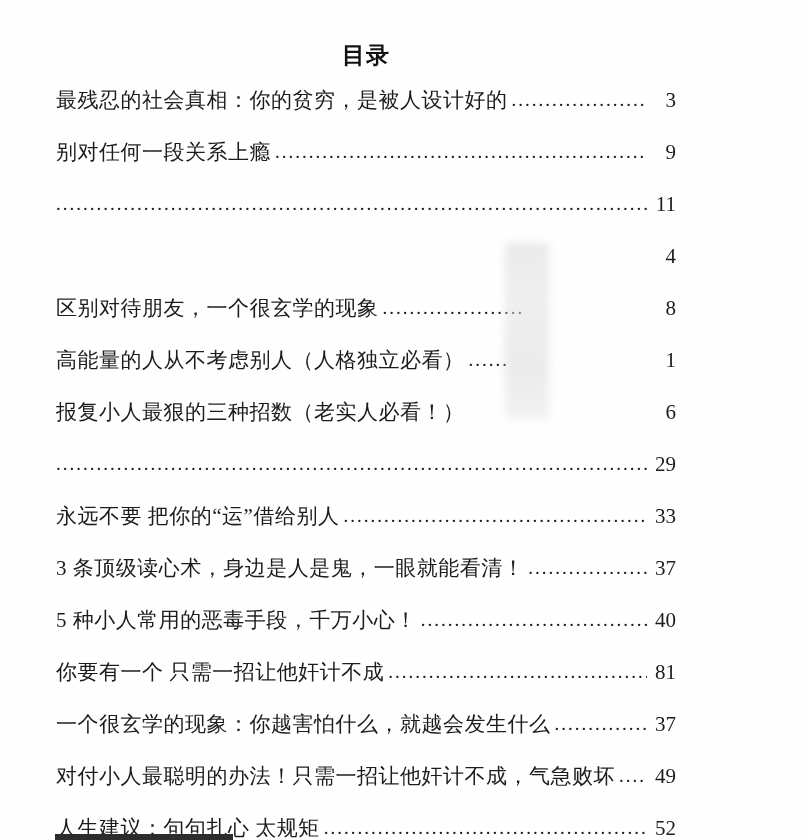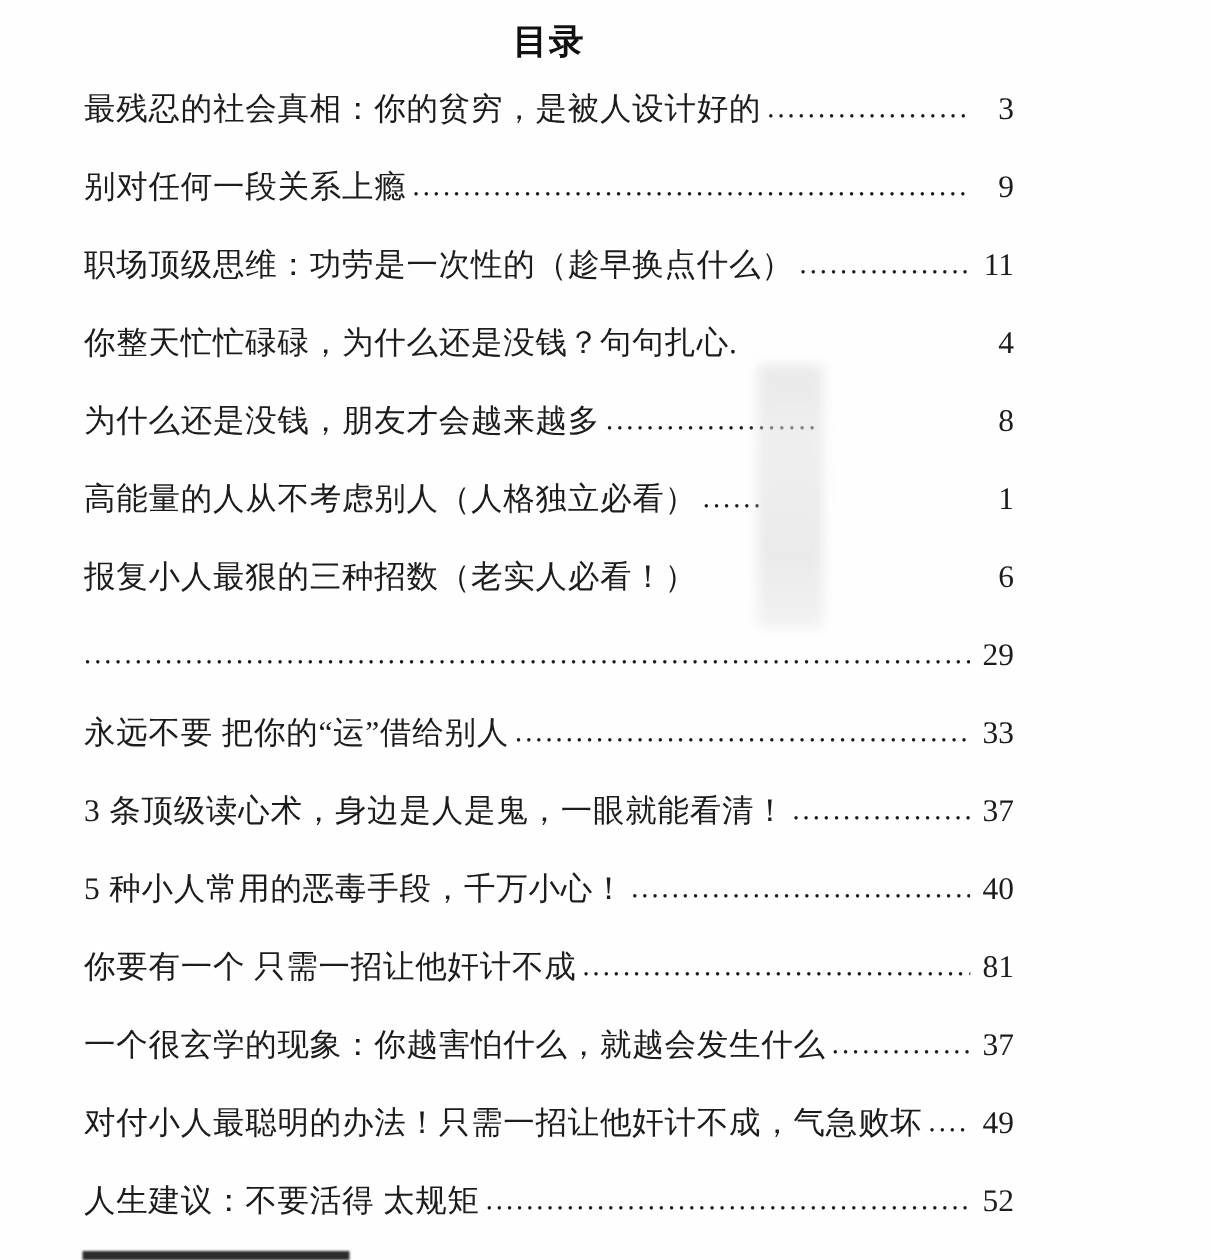--- a/index.html
+++ b/index.html
@@ -9,21 +9,21 @@
     height: 840px;
     overflow: hidden;
     background: #fefefe;
     font-family: "Liberation Serif", "DejaVu Serif", serif;
   }
   .page {
     position: relative;
     width: 732px;
     height: 840px;
     box-sizing: border-box;
-    padding: 12px 56px 0 56px;
+    padding: 40px 56px 0 56px;
     color: #1c1c1c;
   }
   .doc-title {
     text-align: center;
     font-family: "Liberation Sans", "DejaVu Sans", sans-serif;
     font-weight: 700;
     font-size: 23px;
     line-height: 30px;
     letter-spacing: 1px;
     margin-bottom: 17px;
@@ -112,35 +112,33 @@
     <span class="toc-page">3</span>
   </div>
       <div class="toc-row">
     <span class="toc-title">别对任何一段关系上瘾</span>
     <span class="toc-leader">
       <span class="toc-dots full">............................................................................................................................................</span>
     </span>
     <span class="toc-page">9</span>
   </div>
       <div class="toc-row">
-    <span class="toc-title">职场顶级思维：功劳是一次性的（趁早换点什么）</span>
     <span class="toc-leader">
       <span class="toc-dots full">............................................................................................................................................</span>
     </span>
     <span class="toc-page">11</span>
   </div>
       <div class="toc-row">
-    <span class="toc-title">你整天忙忙碌碌，为什么还是没钱？句句扎心.</span>
     <span class="toc-leader">
       <span class="toc-dots"></span>
     </span>
     <span class="toc-page">4</span>
   </div>
       <div class="toc-row">
-    <span class="toc-title">为什么还是没钱，朋友才会越来越多</span>
+    <span class="toc-title">区别对待朋友，一个很玄学的现象</span>
     <span class="toc-leader">
       <span class="toc-dots" style="width: 140px;">............................................................</span>
     </span>
     <span class="toc-page">8</span>
   </div>
       <div class="toc-row">
     <span class="toc-title">高能量的人从不考虑别人（人格独立必看）</span>
     <span class="toc-leader">
       <span class="toc-dots" style="width: 38px;">............................................................</span>
     </span>
@@ -195,21 +193,21 @@
     <span class="toc-page">37</span>
   </div>
       <div class="toc-row">
     <span class="toc-title">对付小人最聪明的办法！只需一招让他奸计不成，气急败坏</span>
     <span class="toc-leader">
       <span class="toc-dots full">............................................................................................................................................</span>
     </span>
     <span class="toc-page">49</span>
   </div>
       <div class="toc-row">
-    <span class="toc-title">人生建议：不要活得 太规矩</span>
+    <span class="toc-title">人生建议：句句扎心 太规矩</span>
     <span class="toc-leader">
       <span class="toc-dots full">............................................................................................................................................</span>
     </span>
     <span class="toc-page">52</span>
   </div>
     </div>
 
   <div class="smudge"></div>
   <div class="bottom-bar"></div>
 </div>

